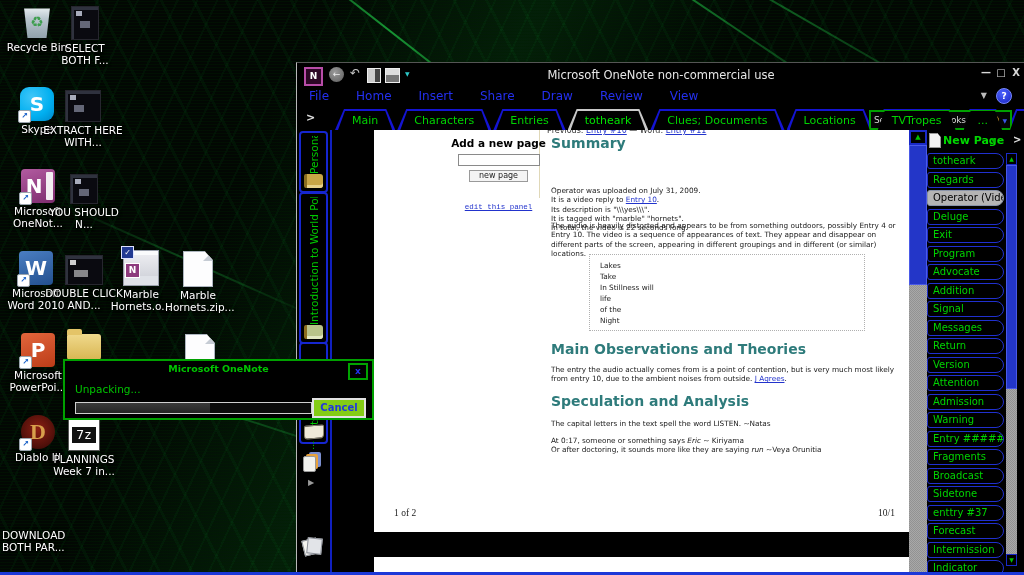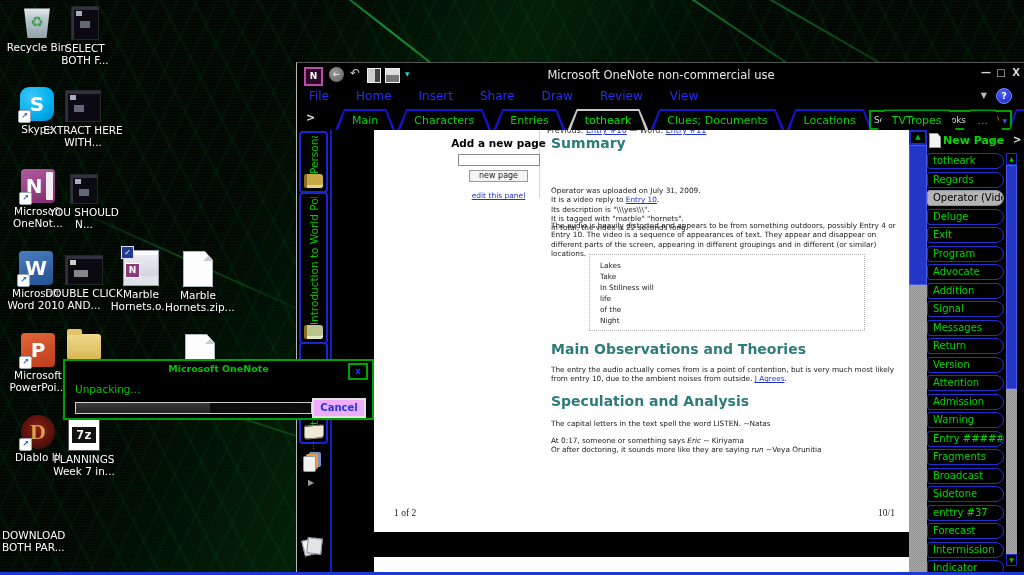--- a/index.html
+++ b/index.html
@@ -42,32 +42,32 @@
     color:#fff;font-size:8px;line-height:11px;text-align:center;}
   .ico-file{width:28px;height:34px;background:#fdfdfe;border:1px solid #aeb6c0;
     clip-path:polygon(0 0,72% 0,100% 26%,100% 100%,0 100%);}
   .ico-file::after{content:"";position:absolute;right:0;top:0;border-style:solid;border-width:0 0 9px 9px;border-color:transparent transparent #c6ccd4 transparent;}
   .ico-folder{width:34px;height:26px;background:linear-gradient(180deg,#f0d98c,#d8b652);border-radius:2px 3px 3px 3px;margin-top:6px;}
   .ico-folder::before{content:"";position:absolute;left:0;top:-5px;width:15px;height:6px;background:#e4c468;border-radius:2px 2px 0 0;}
   .ico-diablo{border-radius:50%;background:radial-gradient(circle at 50% 42%,#8c1f14,#51100a 65%,#2a0604);}
   .ico-diablo .glyph{color:#d8a04c;font-family:"Liberation Serif",serif;font-size:22px;}
   .ico-7z{width:30px;height:30px;background:#fff;border:1px solid #555;margin-top:2px;}
   .ico-7z .zbox{position:absolute;left:3px;top:7px;right:3px;bottom:7px;background:#111;color:#fff;
-    font-family:"DejaVu Sans Mono",monospace;font-weight:bold;font-size:13px;line-height:16px;text-align:center;}
+    font-family:"DejaVu Sans Mono",monospace;font-weight:normal;font-size:13px;line-height:16px;text-align:center;}
   
   #dialog{position:absolute;left:63px;top:352px;width:307px;height:57px;background:#000;
     border:2px solid #00a000;z-index:50;margin-top:7px;}
   #dialog .dtitle{position:absolute;left:0;right:0;top:2px;text-align:center;color:#00c400;font-size:9.5px;font-weight:bold;}
   #dialog .dclose{position:absolute;right:4px;top:2px;width:16px;height:13px;border:2px solid #00a400;
     color:#2233ee;font-size:9px;line-height:12px;text-align:center;font-weight:bold;background:#000;}
   #dialog .dmsg{position:absolute;left:10px;top:22px;color:#00c400;font-size:10.5px;}
   #dialog .pbar{position:absolute;left:10px;top:41px;width:235px;height:10px;border:1px solid #cfcfcf;background:#0b0b0b;}
   #dialog .pfill{height:100%;background:linear-gradient(180deg,#3a3a3a,#242424);}
   #dialog .dcancel{position:absolute;right:6px;top:37px;width:50px;height:16px;border:2px solid #e2e2e2;
-    background:#f0abfc;color:#2238dd;font-size:10px;font-weight:bold;text-align:center;line-height:15px;}
+    background:#84cc16;color:#2238dd;font-size:10px;font-weight:bold;text-align:center;line-height:15px;}
   
   #win{position:absolute;left:296px;top:62px;width:728px;height:513px;background:#000;z-index:10;
     border-left:1px solid #b8b8b8;border-top:1px solid #555;}
   #titlebar{position:absolute;left:0;top:0;right:0;height:24px;}
   #titlebar .appicon{position:absolute;left:7px;top:4px;width:15px;height:15px;border:2px solid #b84da8;
     background:#2c0726;color:#fff;font-size:9px;font-weight:bold;text-align:center;line-height:15px;}
   #titlebar .qat-back{position:absolute;left:32px;top:4px;width:15px;height:15px;border-radius:50%;
     background:radial-gradient(circle at 40% 35%,#9a9a9a,#5c5c5c);color:#eee;font-size:9px;line-height:15px;text-align:center;}
   #titlebar .qat-undo{position:absolute;left:53px;top:3px;color:#c8c8c8;font-size:12px;}
   #titlebar .qat-w1{position:absolute;left:70px;top:5px;width:12px;height:13px;background:#ccc;border:1px solid #eee;box-shadow:inset -5px 0 0 #444;}
@@ -125,21 +125,21 @@
   #page{position:absolute;left:77px;top:67px;width:535px;height:402px;background:#fff;overflow:hidden;
     color:#1a1a1a;font-size:7.3px;line-height:9.3px;}
   #page2{position:absolute;left:77px;top:494px;width:535px;height:17px;background:#fff;}
   .pglink{color:#2233cc;text-decoration:underline;}
   #prevnext{position:absolute;left:173px;top:-4px;font-size:8px;color:#333;white-space:nowrap;}
   #addpanel{position:absolute;left:77px;top:9px;width:95px;text-align:center;}
   #addpanel .aph{font-size:10.5px;font-weight:bold;color:#000;}
   #addpanel input{width:80px;height:10px;border:1px solid #8a8a8a;margin-top:6px;font-size:8px;padding:0;}
   #addpanel .apbtn{display:inline-block;margin-top:4px;border:1px solid #9a9a9a;background:#f4f4f4;
     font-size:8px;line-height:10px;padding:0 9px;color:#222;}
-  #addpanel .aplink{display:block;margin-top:9px;font-size:7.5px;color:#2233cc;text-decoration:underline;}
+  #addpanel .aplink{display:block;margin-top:21px;font-size:7.5px;color:#2233cc;text-decoration:underline;font-family:Liberation Mono, monospace;}
   #vdivider{position:absolute;left:165px;top:0;width:1px;height:68px;background:#e0d8b8;}
   .h2t{position:absolute;left:177px;color:#2e7b7b;font-weight:bold;font-size:14px;line-height:15px;font-family:"DejaVu Sans",sans-serif;}
   .btxt{position:absolute;left:177px;width:358px;}
   #lyricsbox{position:absolute;left:215px;top:124px;width:276px;height:77px;border:1px dotted #b0b0b0;
     padding:5px 0 0 10px;line-height:11px;box-sizing:border-box;}
   .pagefoot{position:absolute;top:379px;font-family:"Liberation Serif",serif;font-size:9.5px;color:#222;}
   
   #cscroll{position:absolute;left:612px;top:67px;width:18px;height:444px;
     background:repeating-conic-gradient(#929292 0% 25%,#a8a8a8 0% 50%) 0 0/2px 2px;}
   #cscroll .sbtn{position:absolute;left:0;width:18px;height:15px;background:#000;border:2px solid #1a2ac8;

